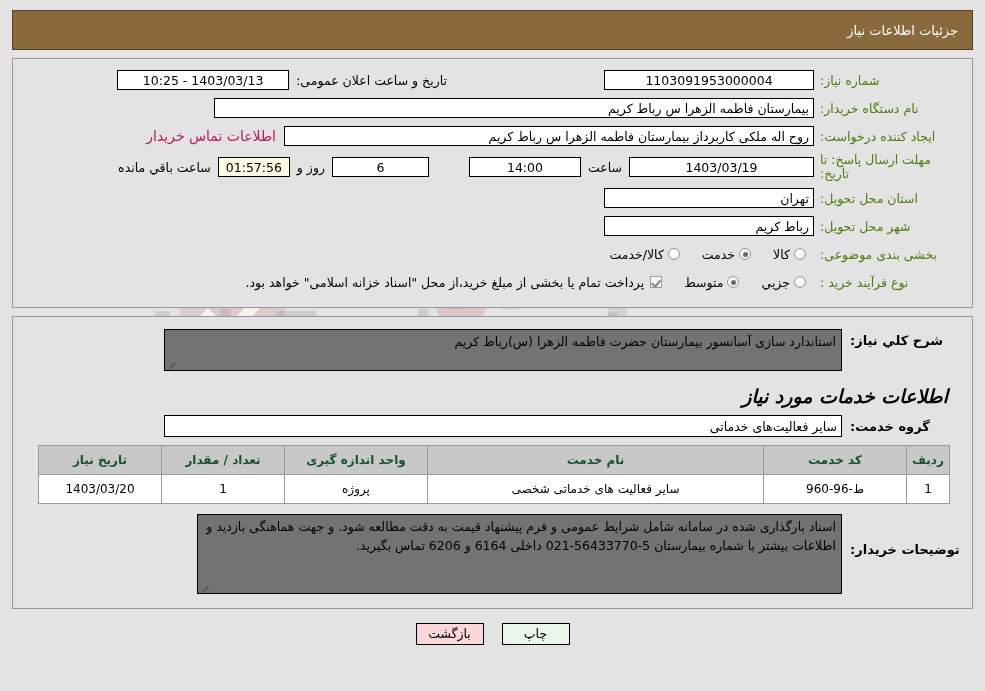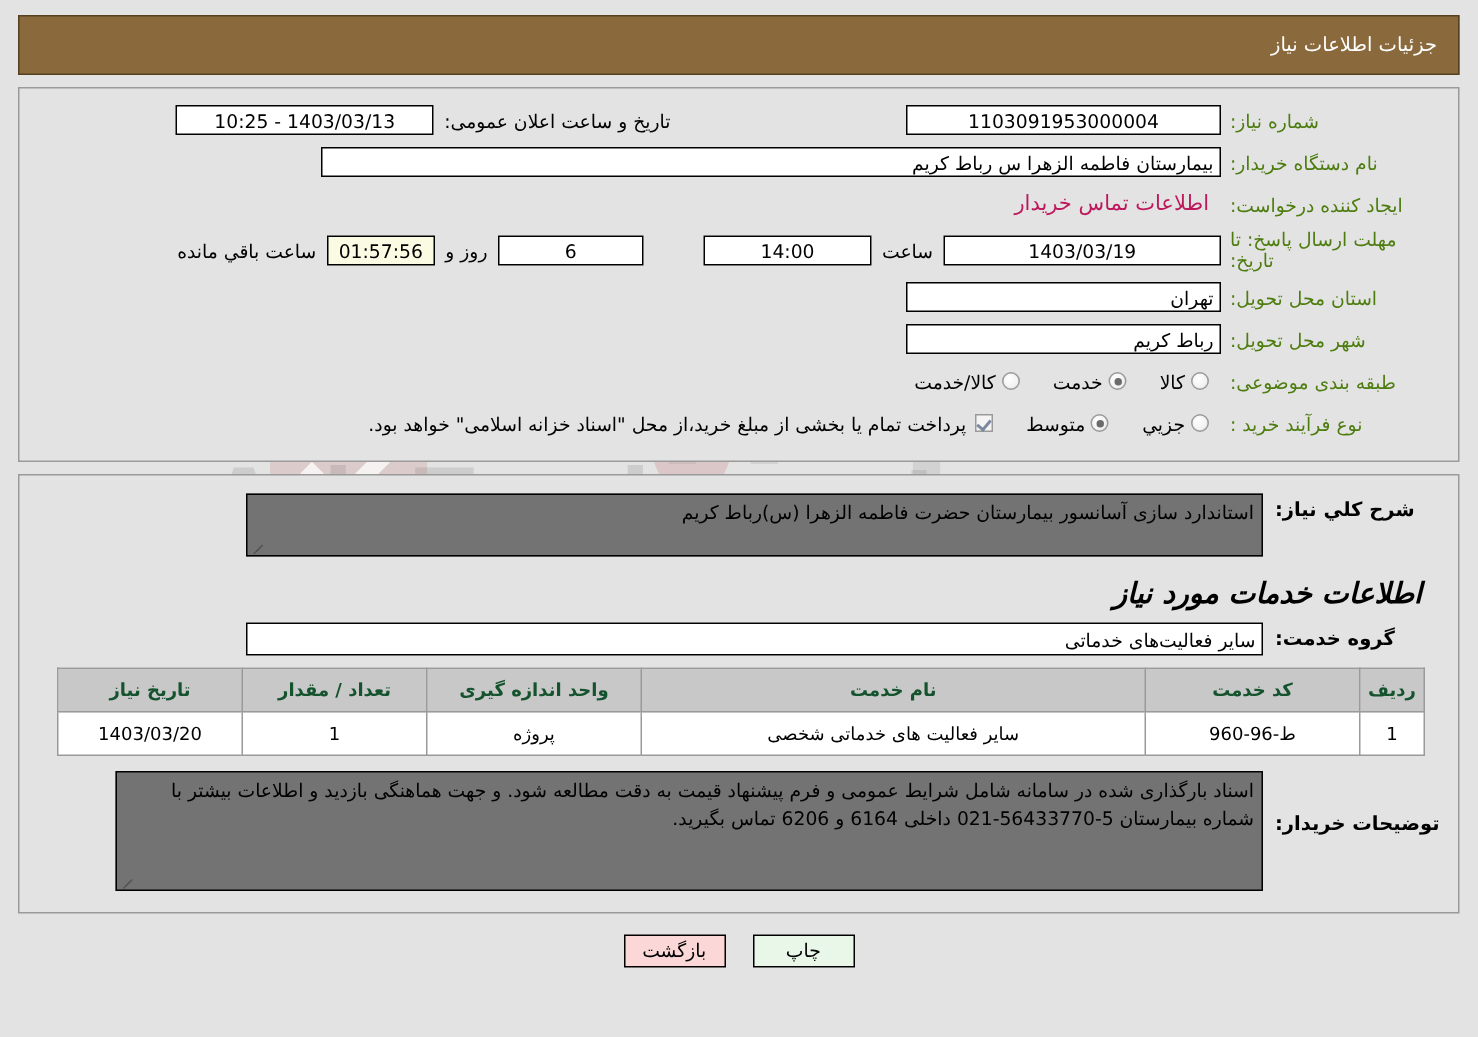--- a/index.html
+++ b/index.html
@@ -324,20 +324,21 @@
       <div class="tb" style="width:172px;">1403/03/13 - 10:25</div>
     </div>
 
     <div class="row">
       <div class="lbl lbl-w">نام دستگاه خریدار:</div>
       <div class="tb right" style="width:600px;">بیمارستان فاطمه الزهرا س  رباط کریم</div>
     </div>
 
     <div class="row">
       <div class="lbl lbl-w">ایجاد کننده درخواست:</div>
+      <div class="tb right" style="width:530px;">روح اله ملکی کاربرداز  بیمارستان فاطمه الزهرا س  رباط کریم</div>
       <div class="link">اطلاعات تماس خریدار</div>
     </div>
 
     <div class="row">
       <div class="lbl lbl-w" style="line-height:14px;">مهلت ارسال پاسخ: تا تاریخ:</div>
       <div class="tb" style="width:185px;">1403/03/19</div>
       <div class="mini-lbl">ساعت</div>
       <div class="tb" style="width:112px;">14:00</div>
       <div class="tb" style="width:97px;margin-right:40px;">6</div>
       <div class="mini-lbl">روز و</div>
@@ -349,21 +350,21 @@
       <div class="lbl lbl-w">استان محل تحویل:</div>
       <div class="tb right" style="width:210px;">تهران</div>
     </div>
 
     <div class="row">
       <div class="lbl lbl-w">شهر محل تحویل:</div>
       <div class="tb right" style="width:210px;">رباط کریم</div>
     </div>
 
     <div class="row">
-      <div class="lbl lbl-w">طبقه بندی موضوعی:</div>
+      <div class="lbl lbl-w">بخشی بندی موضوعی:</div>
       <div class="radio-group">
         <span class="rb"></span>
         <span class="rb-text">کالا</span>
         <span class="rb on"></span>
         <span class="rb-text">خدمت</span>
         <span class="rb"></span>
         <span class="rb-text">کالا/خدمت</span>
       </div>
     </div>
 
@@ -413,21 +414,21 @@
           <td>سایر فعالیت های خدماتی شخصی</td>
           <td>پروژه</td>
           <td>1</td>
           <td>1403/03/20</td>
         </tr>
       </tbody>
     </table>
 
     <div class="ta-row" style="margin-top:10px;">
       <div class="ta-lbl" style="padding-top:28px;">توضیحات خریدار:</div>
-      <div class="ta" style="width:765px;height:80px;">اسناد بارگذاری شده در سامانه شامل شرایط عمومی و فرم پیشنهاد قیمت به دقت مطالعه شود. و جهت هماهنگی بازدید و اطلاعات بیشتر با شماره بیمارستان 5-56433770-021 داخلی 6164 و 6206 تماس بگیرید.<span class="grip"></span></div>
+      <div class="ta" style="width:645px;height:80px;">اسناد بارگذاری شده در سامانه شامل شرایط عمومی و فرم پیشنهاد قیمت به دقت مطالعه شود. و جهت هماهنگی بازدید و اطلاعات بیشتر با شماره بیمارستان 5-56433770-021 داخلی 6164 و 6206 تماس بگیرید.<span class="grip"></span></div>
     </div>
 
   </div>
 
   <div class="btn-bar">
     <div class="btn btn-print">چاپ</div>
     <div class="btn btn-back">بازگشت</div>
   </div>
 
 </div>

